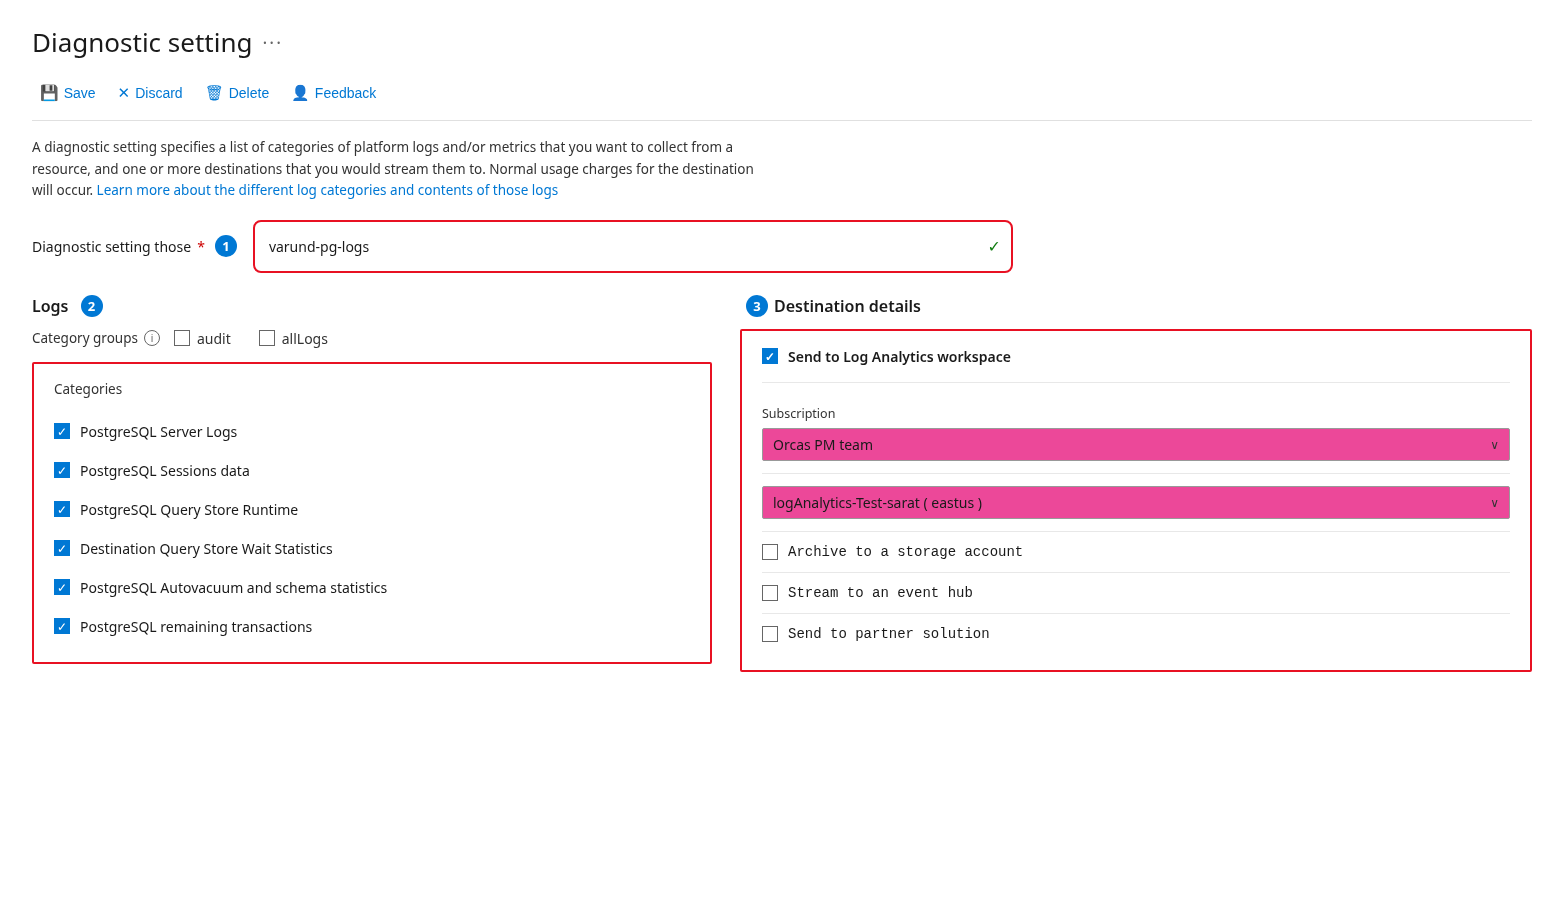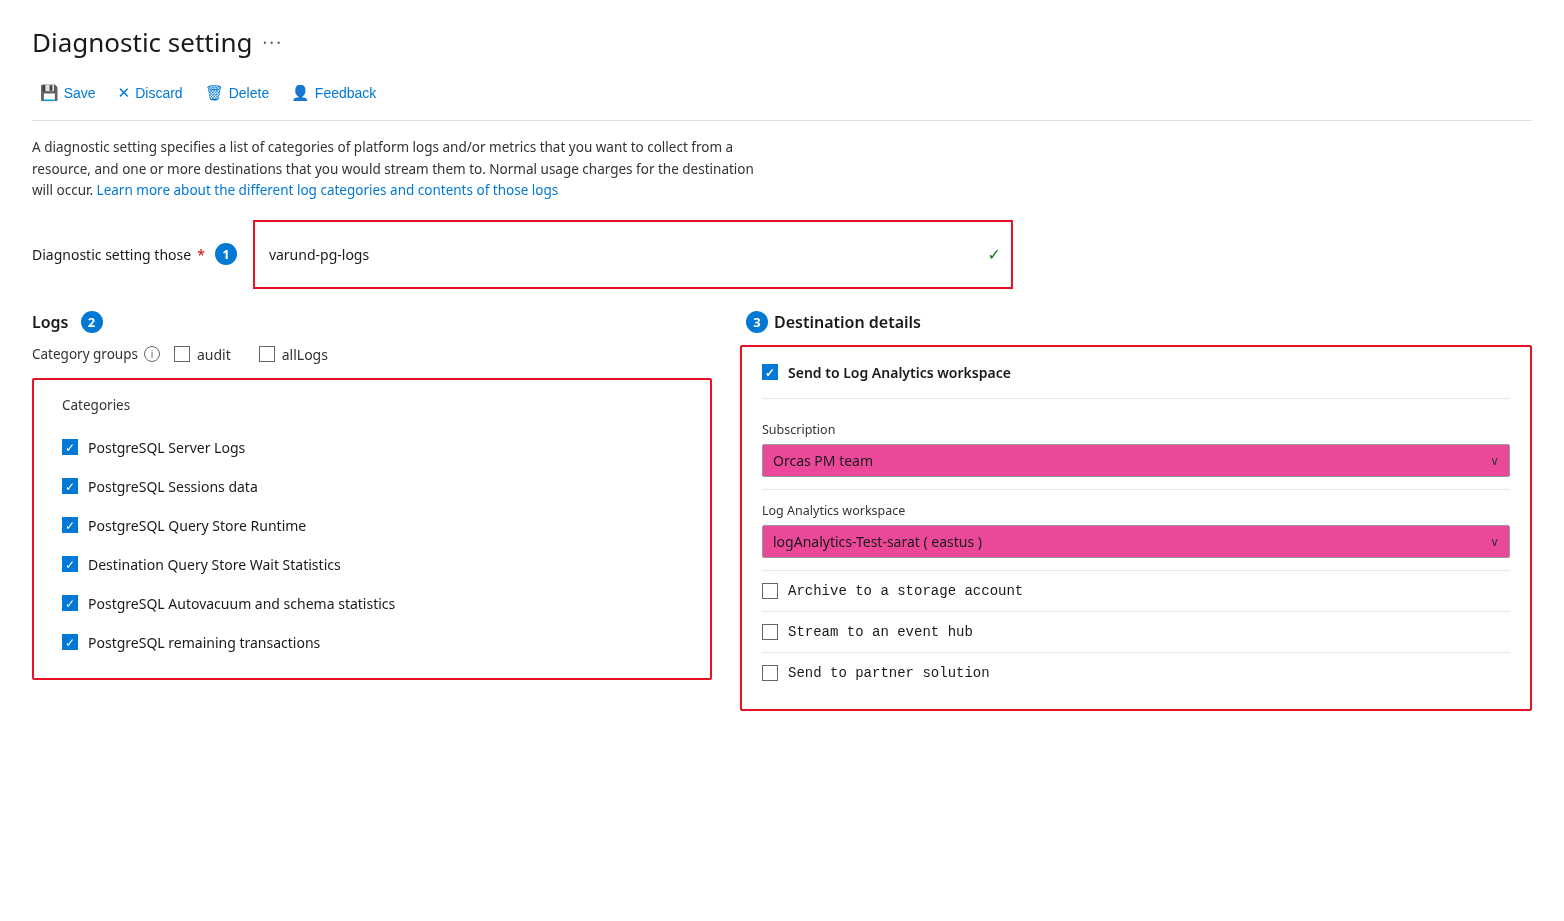--- a/index.html
+++ b/index.html
@@ -87,24 +87,24 @@
       margin-left: 6px;
     }
     .required {
       color: #c00;
       margin-left: 2px;
     }
     .name-input-wrapper {
       flex: 1;
       max-width: 760px;
       border: 2px solid #e81123;
-      border-radius: 0;
-      display: flex;
-      align-items: center;
-      padding: 16px 10px;
+      border-radius: 8px;
+      display: flex;
+      align-items: center;
+      padding: 8px 10px;
       background: #fff;
     }
     .name-input {
       flex: 1;
       border: none;
       outline: none;
       font-size: 14px;
       padding: 7px 4px;
       font-family: inherit;
       color: #1a1a1a;
@@ -182,21 +182,21 @@
     .checkbox-box.checked {
       background: #0078d4;
       border-color: #0078d4;
       color: #fff;
       font-size: 12px;
     }
 
     .red-border-box {
       border: 2px solid #e81123;
       border-radius: 2px;
-      padding: 16px 28px;
+      padding: 16px 20px;
     }
     .categories-title {
       font-size: 13.5px;
       color: #333;
       margin-bottom: 14px;
     }
     .category-item {
       display: flex;
       align-items: center;
       gap: 10px;
@@ -381,21 +381,20 @@
 
       <div class="subscription-section">
         <div class="field-label">Subscription</div>
         <div class="dropdown">
           <span>Orcas PM team</span>
           <span class="dropdown-arrow">∨</span>
         </div>
       </div>
 
       <div class="subscription-section">
-        <div class="field-label">Log Analytics workspace</div>
         <div class="dropdown">
           <span>logAnalytics-Test-sarat ( eastus )</span>
           <span class="dropdown-arrow">∨</span>
         </div>
       </div>
 
       <div class="dest-row">
         <div class="checkbox-box"></div>
         <span>Archive to a storage account</span>
       </div>

